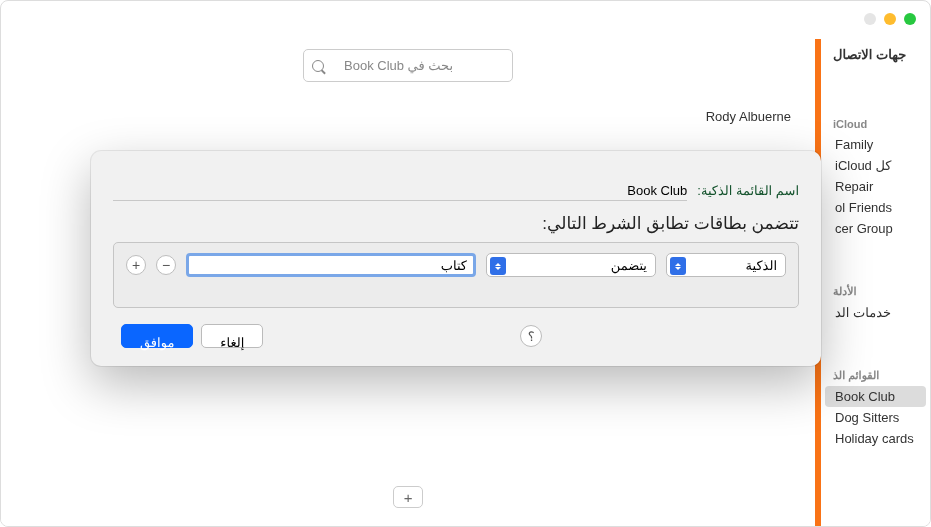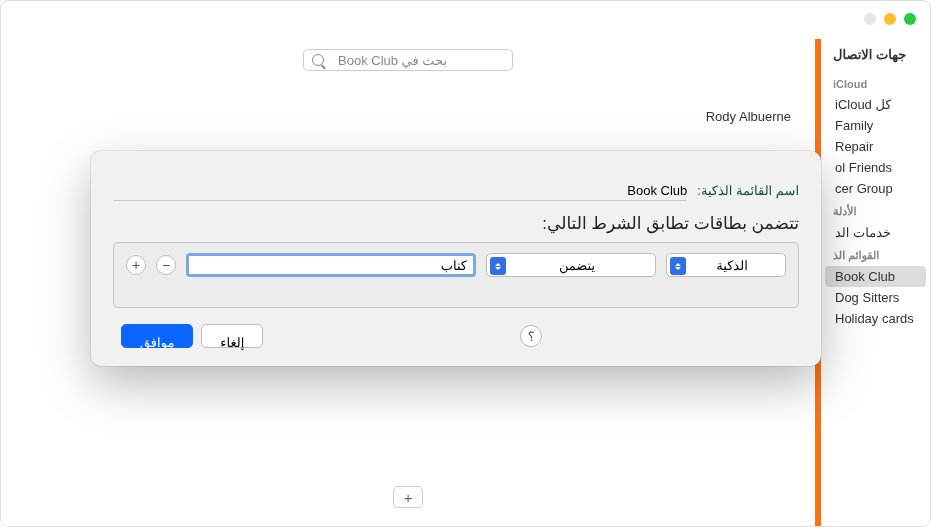--- a/index.html
+++ b/index.html
@@ -9,43 +9,43 @@
 .traffic-lights { position: absolute; top: 12px; left: 14px; display: flex; gap: 8px; }
 .traffic-light { width: 12px; height: 12px; border-radius: 50%; }
 .tl-red { background: #28c840; }  
 .tl-yellow { background: #febc2e; }
 .tl-green { background: #e5e5e5; }
 
 .traffic-lights { left: auto; right: 14px; }
 
 
 .sidebar { position: absolute; right: 0; top: 38px; width: 115px; height: calc(100% - 38px); background: #fff; border-left: 6px solid #f97316; padding: 8px 0; font-size: 13px; color: #4a4a4a; direction: rtl; text-align: left; }
-.sidebar-heading { font-size: 11px; color: #888; padding: 6px 12px 4px; font-weight: 600; }
+.sidebar-heading { font-size: 11px; color: #888; padding: 6px 12px 4px; font-weight: 600; margin-top: 40px; }
 .sidebar-item { padding: 3px 14px; white-space: nowrap; overflow: hidden; color: #333; }
 .sidebar-item.selected { background: #dcdcdc; border-radius: 4px; margin: 0 4px; padding: 3px 10px; }
 
 
 .main { position: absolute; right: 115px; left: 0; top: 38px; bottom: 0; background: #fff; }
 .search-wrap { position: absolute; top: 10px; left: 50%; transform: translateX(-50%); }
-.search { width: 210px; height: 22px; border: 1px solid #ccc; border-radius: 5px; display: flex; align-items: center; padding: 0 8px; gap: 14px; color: #888; font-size: 13px; background: #fff; justify-content: flex-end; }
+.search { width: 210px; height: 33px; border: 1px solid #ccc; border-radius: 5px; display: flex; align-items: center; padding: 0 8px; gap: 20px; color: #888; font-size: 13px; background: #fff; justify-content: flex-end; }
 .search .mag { width: 12px; height: 12px; border: 1.5px solid #888; border-radius: 50%; position: relative; flex: 0 0 auto; }
 .search .mag::after { content: ""; position: absolute; width: 5px; height: 1.5px; background: #888; transform: rotate(45deg); bottom: -2px; right: -3px; }
 .contact-name { position: absolute; top: 70px; right: 24px; font-size: 13px; color: #333; margin-left: 24px; }
 .add-btn { position: absolute; bottom: 18px; left: 50%; transform: translateX(-50%); width: 30px; height: 22px; border: 1px solid #ccc; border-radius: 5px; display: flex; align-items: center; justify-content: center; color: #666; font-size: 15px; background: #fff; }
 
 
 .dialog { position: absolute; top: 150px; left: 90px; width: 730px; background: #f1f1f1; border-radius: 10px; box-shadow: 0 18px 50px rgba(0,0,0,0.28), 0 0 0 1px rgba(0,0,0,0.08); padding: 20px 22px 18px; direction: rtl; }
 .dlg-row1 { display: flex; align-items: baseline; gap: 10px; margin-bottom: 12px; }
 .dlg-label { font-size: 13px; color: #14532d; white-space: nowrap; margin-top: 12px; }
 .name-input { flex: 1; border: none; border-bottom: 1px solid #c8c8c8; background: transparent; font-size: 13px; padding: 2px 0; outline: none; text-align: right; direction: ltr; }
 .dlg-subtitle { font-size: 17px; color: #222; margin-bottom: 8px; }
 
 .rules-box { border: 1px solid #c5c5c5; border-radius: 5px; background: #ececec; padding: 10px 12px 30px; direction: rtl; }
 .rule-row { display: flex; align-items: center; gap: 10px; }
-.select { position: relative; height: 24px; background: #fff; border: 1px solid #bcbcbc; border-radius: 5px; font-size: 13px; display: flex; align-items: center; padding: 0 8px 0 20px; justify-content: center; }
+.select { position: relative; height: 24px; background: #fff; border: 1px solid #bcbcbc; border-radius: 5px; font-size: 13px; display: flex; align-items: center; padding: 0 8px 0 20px; }
 .select .chev { position: absolute; left: 3px; top: 3px; width: 16px; height: 18px; background: #2f6fe8; border-radius: 3px; display: flex; flex-direction: column; align-items: center; justify-content: center; gap: 0; }
 .select .chev::before, .select .chev::after { content: ""; width: 0; height: 0; border-left: 3px solid transparent; border-right: 3px solid transparent; }
 .select .chev::before { border-bottom: 3px solid #fff; margin-bottom: 1px; }
 .select .chev::after { border-top: 3px solid #fff; }
 .sel-field { width: 120px; }
 .sel-op { width: 170px; }
 .value-input { flex: 1; height: 24px; border: 3px solid #7aa7e8; border-radius: 4px; background: #fff; font-size: 13px; padding: 0 6px; outline: none; text-align: right; }
 .round-btn { width: 20px; height: 20px; border: 1px solid #bdbdbd; border-radius: 50%; background: #fff; display: flex; align-items: center; justify-content: center; font-size: 14px; color: #555; line-height: 1; }
 
 .dlg-footer { display: flex; align-items: center; margin-top: 16px; }
@@ -60,22 +60,22 @@
 
 <div class="traffic-lights">
   <div class="traffic-light tl-red"></div>
   <div class="traffic-light tl-yellow"></div>
   <div class="traffic-light tl-green"></div>
 </div>
 
 <div class="sidebar">
   <div style="font-size:13px;color:#333;padding:0 12px 10px;font-weight:600;">جهات الاتصال</div>
   <div class="sidebar-heading">iCloud</div>
+  <div class="sidebar-item">Family</div>
   <div class="sidebar-item">كل iCloud</div>
-  <div class="sidebar-item">Family</div>
   <div class="sidebar-item">Repair</div>
   <div class="sidebar-item">ol Friends</div>
   <div class="sidebar-item">cer Group</div>
   <div class="sidebar-heading">الأدلة</div>
   <div class="sidebar-item">خدمات الد</div>
   <div class="sidebar-heading">القوائم الذ</div>
   <div class="sidebar-item selected">Book Club</div>
   <div class="sidebar-item">Dog Sitters</div>
   <div class="sidebar-item">Holiday cards</div>
 </div>

